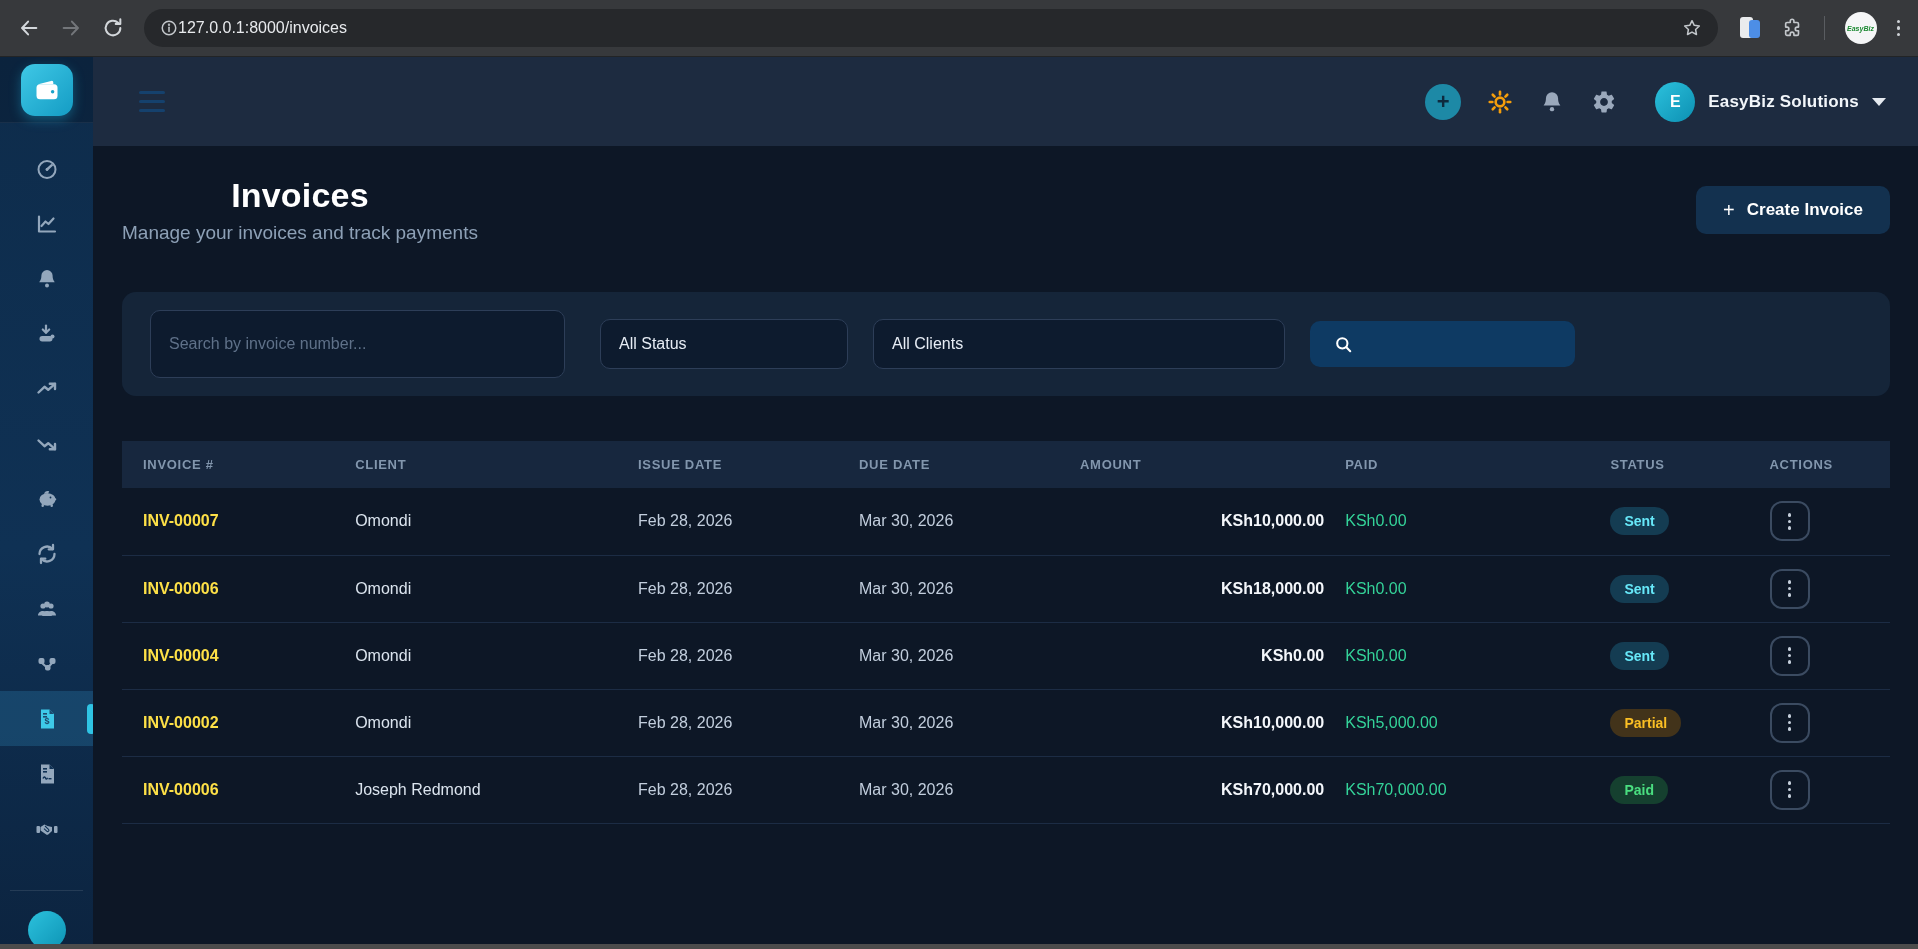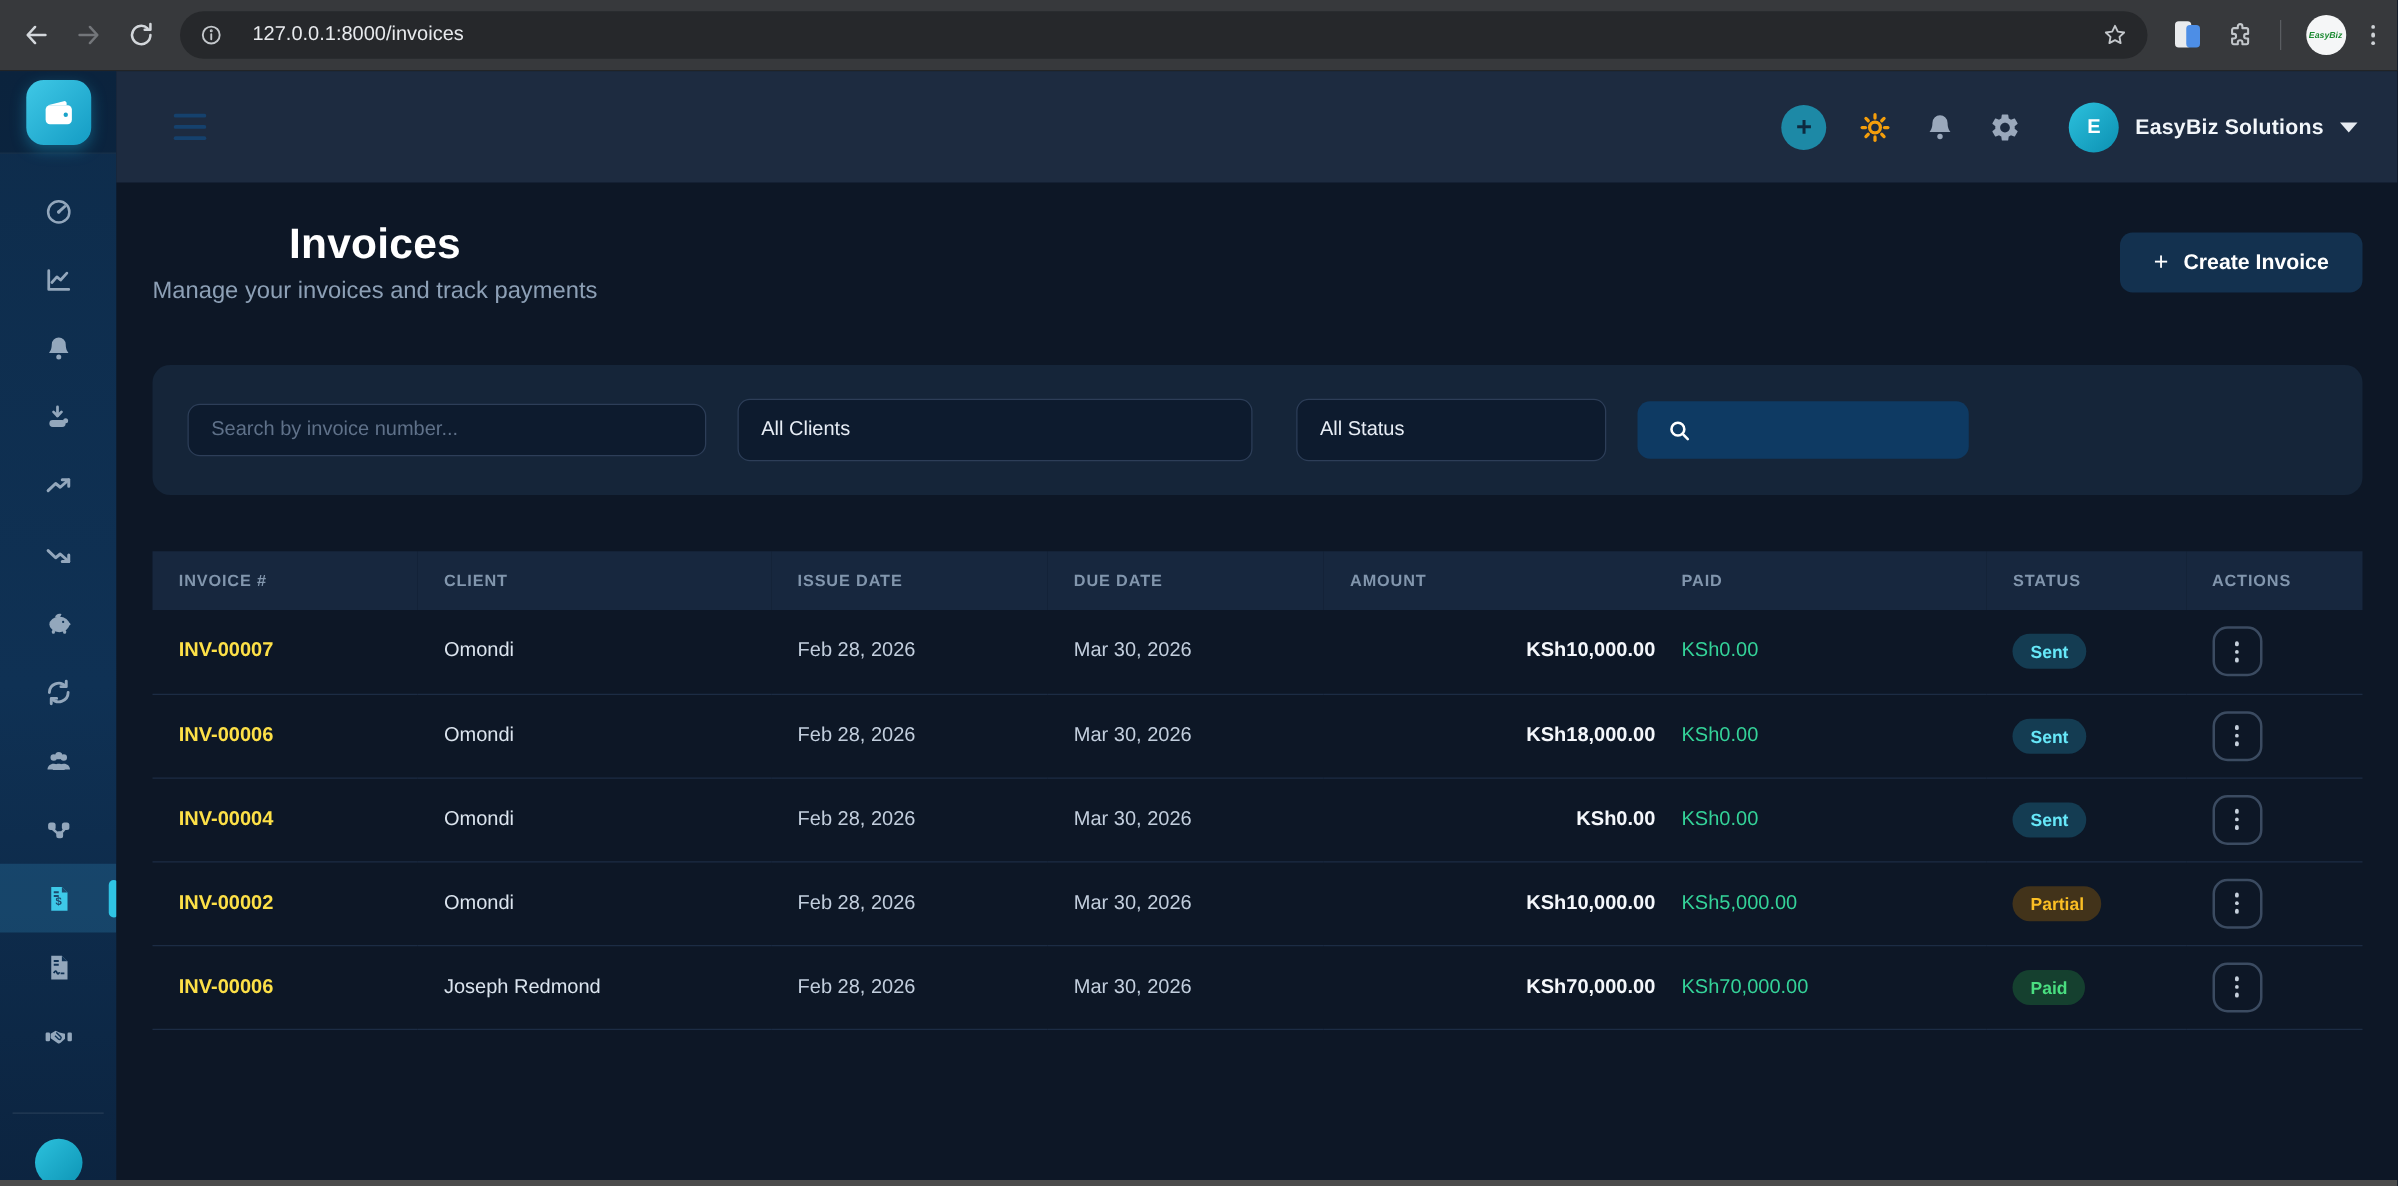--- a/index.html
+++ b/index.html
@@ -11,21 +11,21 @@
 
   
   .browser {
     height:57px; background:#37393c; display:flex; align-items:center;
     padding:0 18px; gap:20px; border-bottom:1px solid #222426;
   }
   .nav-ico { width:22px; height:22px; color:#d3d7db; flex:0 0 auto; cursor:pointer; }
   .nav-ico.dim { color:#73767a; }
   .urlbar {
     flex:1; height:38px; background:#26282b; border-radius:19px;
-    display:flex; align-items:center; padding:11px 16px; gap:24px; min-width:0;
+    display:flex; align-items:center; padding:11px 16px; gap:0; min-width:0;
   }
   .urlbar .info-ico { width:18px; height:18px; color:#c3c7cb; }
   .url-text { color:#e8eaed; font-size:16px; white-space:nowrap; overflow:hidden; }
   .urlbar .spacer { flex:1; }
   .star-ico { width:20px; height:20px; color:#c3c7cb; cursor:pointer; }
   .browser-right { display:flex; align-items:center; gap:20px; }
   .sidepanel-ico { position:relative; width:24px; height:24px; cursor:pointer; }
   .sidepanel-ico .w { position:absolute; left:2px; top:1px; width:13px; height:21px; background:#e9ebed; border-radius:3px; }
   .sidepanel-ico .b { position:absolute; left:11px; top:4px; width:11px; height:18px; background:#4d8ee6; border-radius:3px; }
   .puzzle-ico { width:22px; height:22px; color:#c3c7cb; cursor:pointer; }
@@ -113,21 +113,21 @@
     font-family:inherit; font-size:17px; font-weight:bold;
     padding:0 27px; height:48px; display:flex; align-items:center; gap:12px;
   }
   .create-btn .plus { font-size:20px; font-weight:normal; }
 
   .filter-card {
     margin-top:48px; height:104px; background:#152539; border-radius:14px;
     display:flex; align-items:center; padding:0 28px;
   }
   .search-input {
-    width:415px; height:42px; background:#0d1b2e; border:1px solid #2d3e58;
+    width:415px; height:68px; background:#0d1b2e; border:1px solid #2d3e58;
     border-radius:10px; color:#e7edf5; font-family:inherit; font-size:16px;
     padding:0 18px; outline:none;
   }
   .search-input::placeholder { color:#5f7189; }
   .select-box {
     height:50px; background:#0d1b2e; border:1px solid #2d3e58; border-radius:10px;
     color:#e7edf5; font-family:inherit; font-size:16px; text-align:left;
     padding:0 18px; cursor:pointer;
   }
   .sel-status { width:248px; margin-left:35px; }
@@ -385,22 +385,22 @@
           <div class="page-sub">Manage your invoices and track payments</div>
         </div>
         <button class="create-btn">
           <span class="plus">+</span>
           <span>Create Invoice</span>
         </button>
       </div>
 
       <div class="filter-card">
         <input class="search-input" type="text" placeholder="Search by invoice number..." style="">
+        <button class="select-box sel-status">All Status</button>
         <button class="select-box sel-clients">All Clients</button>
-        <button class="select-box sel-status">All Status</button>
         <button class="search-btn">
           <svg viewBox="0 0 24 24" fill="none" stroke="currentColor" stroke-width="2.6" stroke-linecap="round">
               <circle cx="10.5" cy="10.5" r="6.5"></circle>
               <line x1="15.6" y1="15.6" x2="20.5" y2="20.5"></line>
             </svg>
         </button>
       </div>
 
       <table class="inv-table">
         <colgroup>

